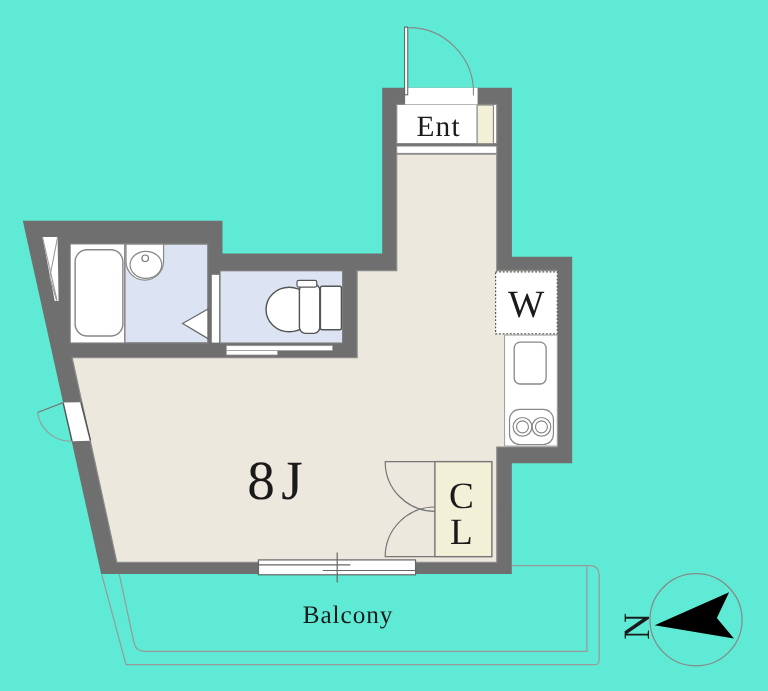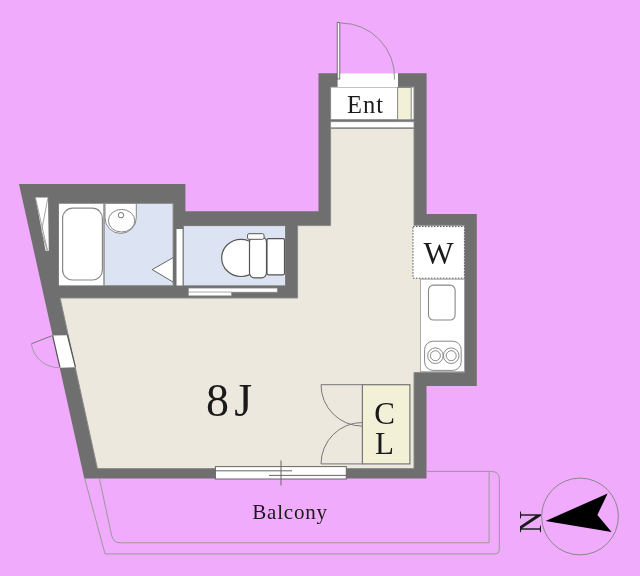--- a/index.html
+++ b/index.html
@@ -1,16 +1,16 @@
 <!DOCTYPE html>
 <html><head>
 <meta charset="utf-8">
 <style>
   html,body{margin:0;padding:0;background:#ffffff;}
-  .wrap{width:640px;height:576px;position:relative;overflow:hidden;background:#f0abfc;}
+  .wrap{width:640px;height:576px;position:relative;overflow:hidden;background:#5eead4;}
   svg{display:block;}
   text{font-family:"Liberation Serif", serif;fill:#1a1a1a;}
 </style>
 </head>
 <body>
 <div class="wrap">
 <svg width="640" height="576" viewBox="0 0 640 576">
 
 <path d="M19,184 L185.4,184 L185.4,211.3 L318.5,211.3 L318.5,73.2 L426.6,73.2 L426.6,213.9 L476.8,213.9 L476.8,386 L426.5,386 L426.5,478.4 L84.3,478.4 Z" fill="#6f6f6f"></path>
 

